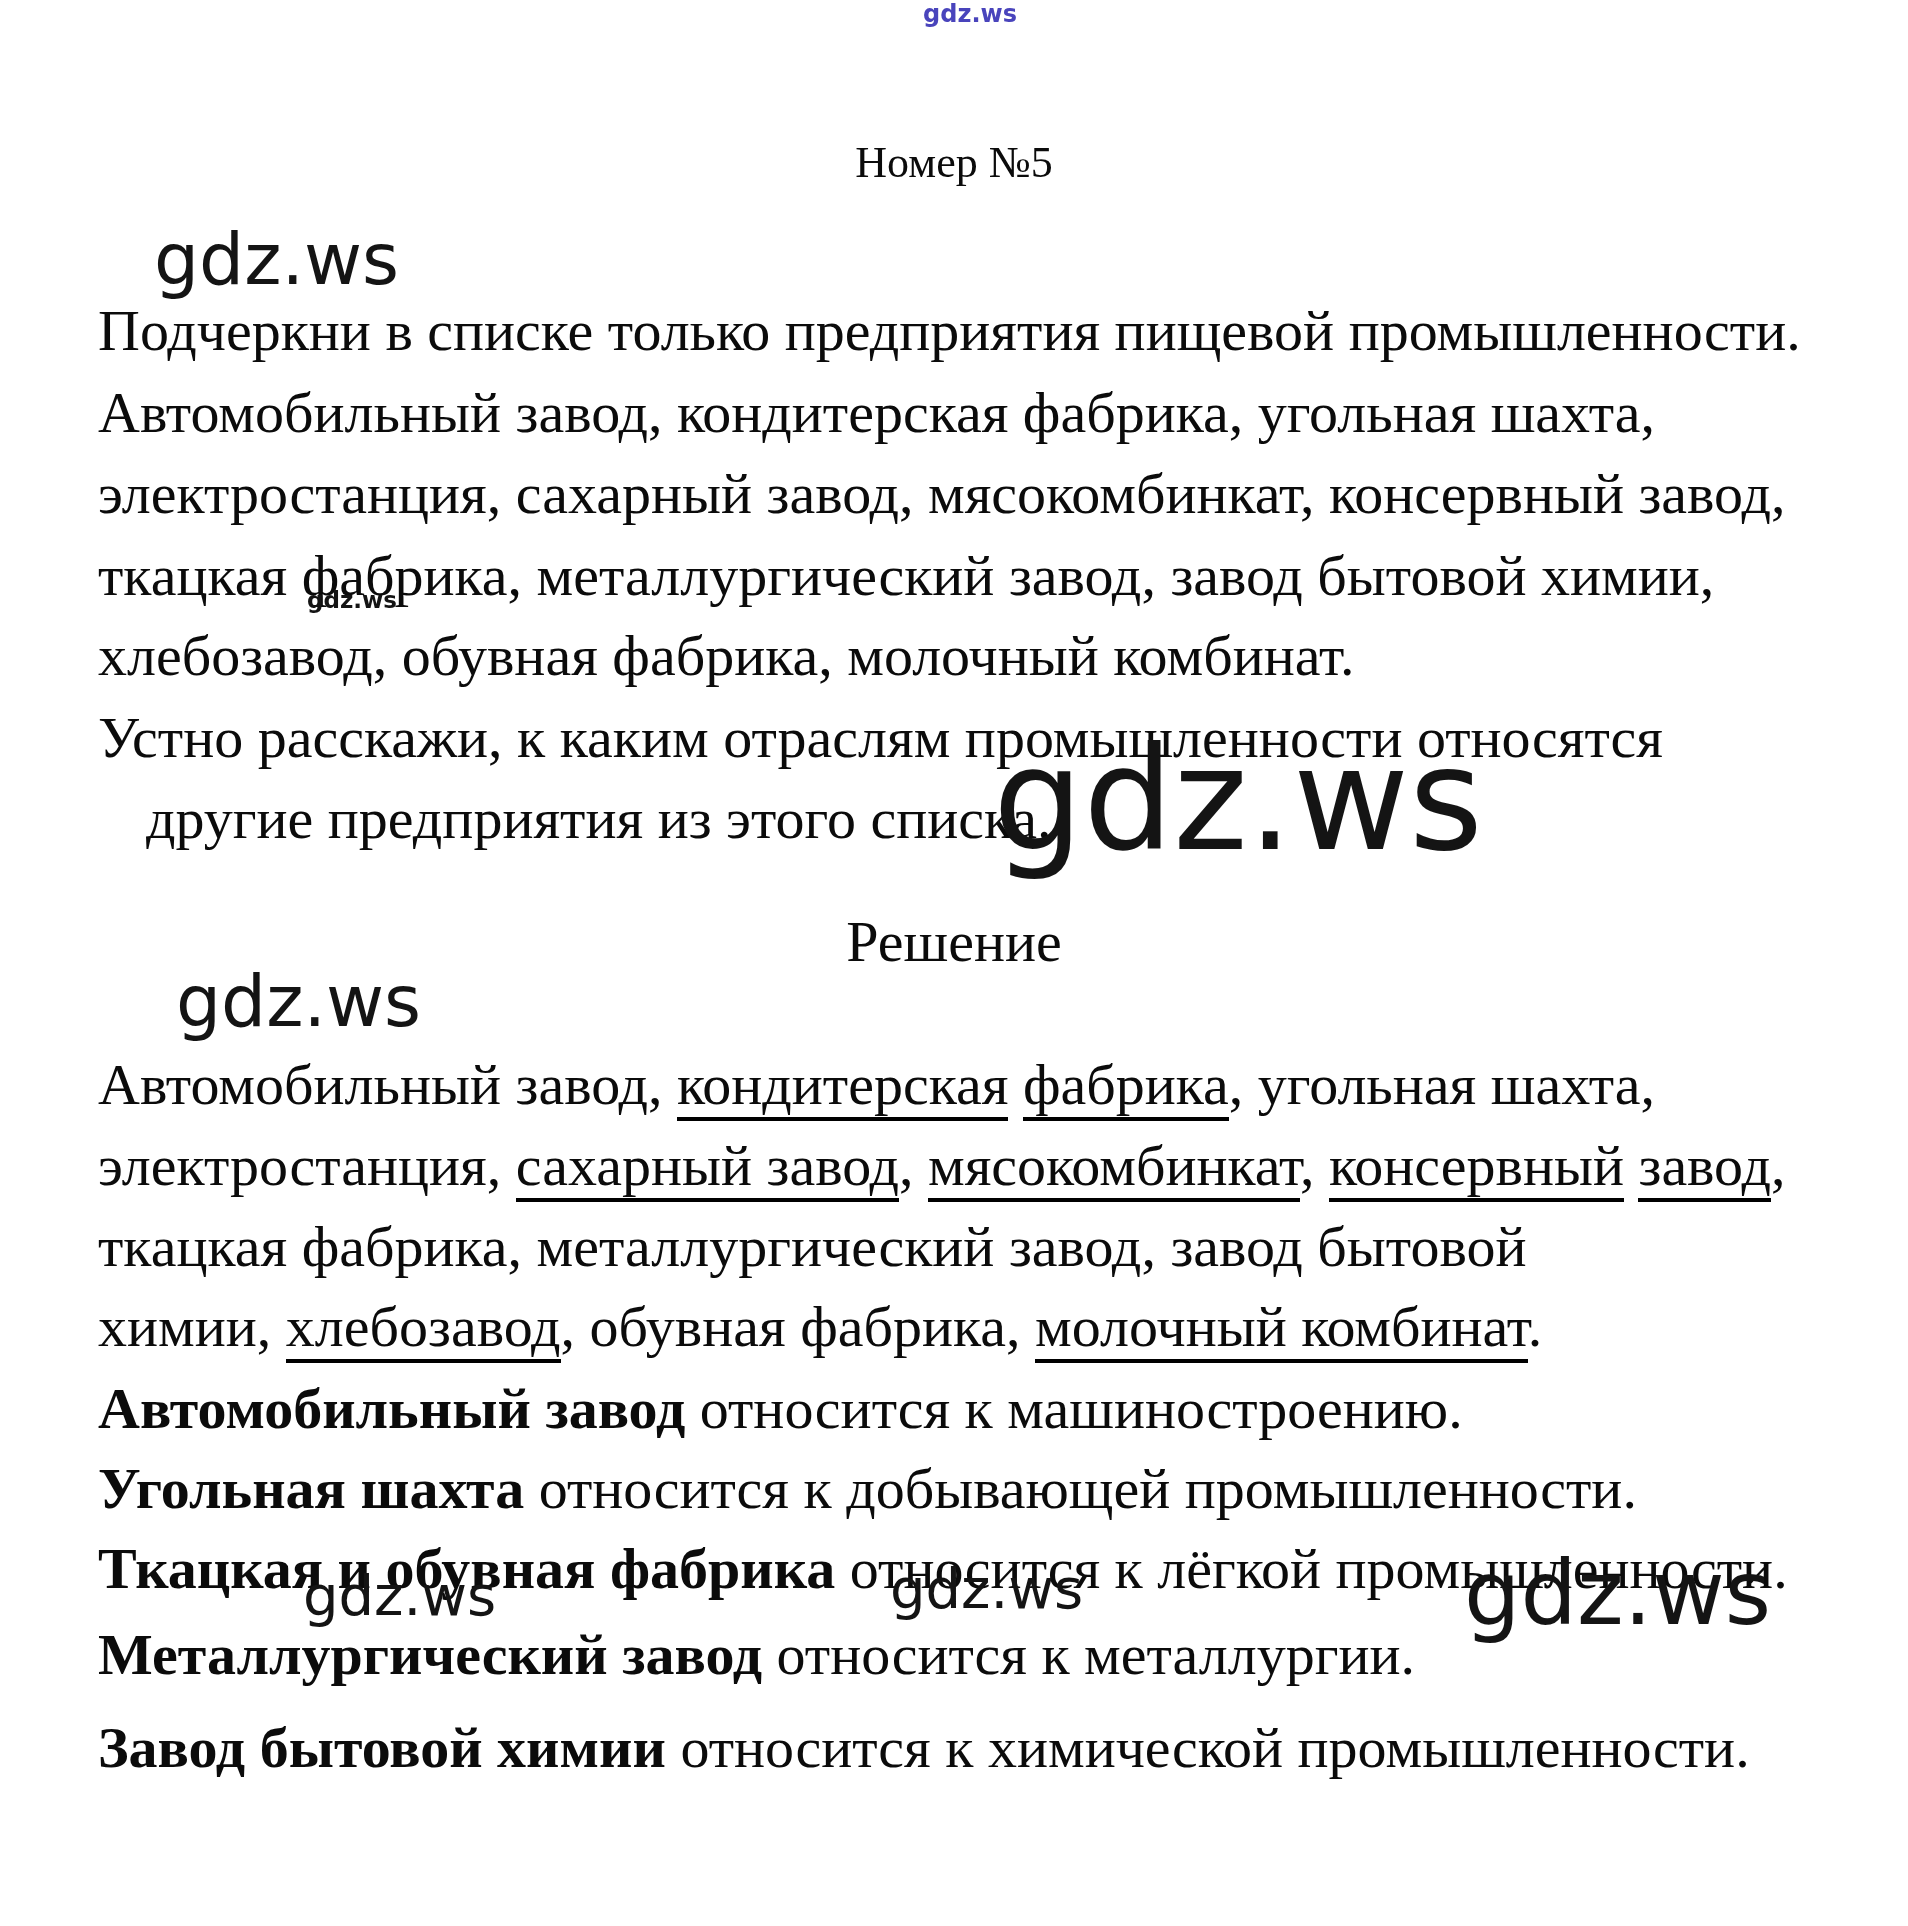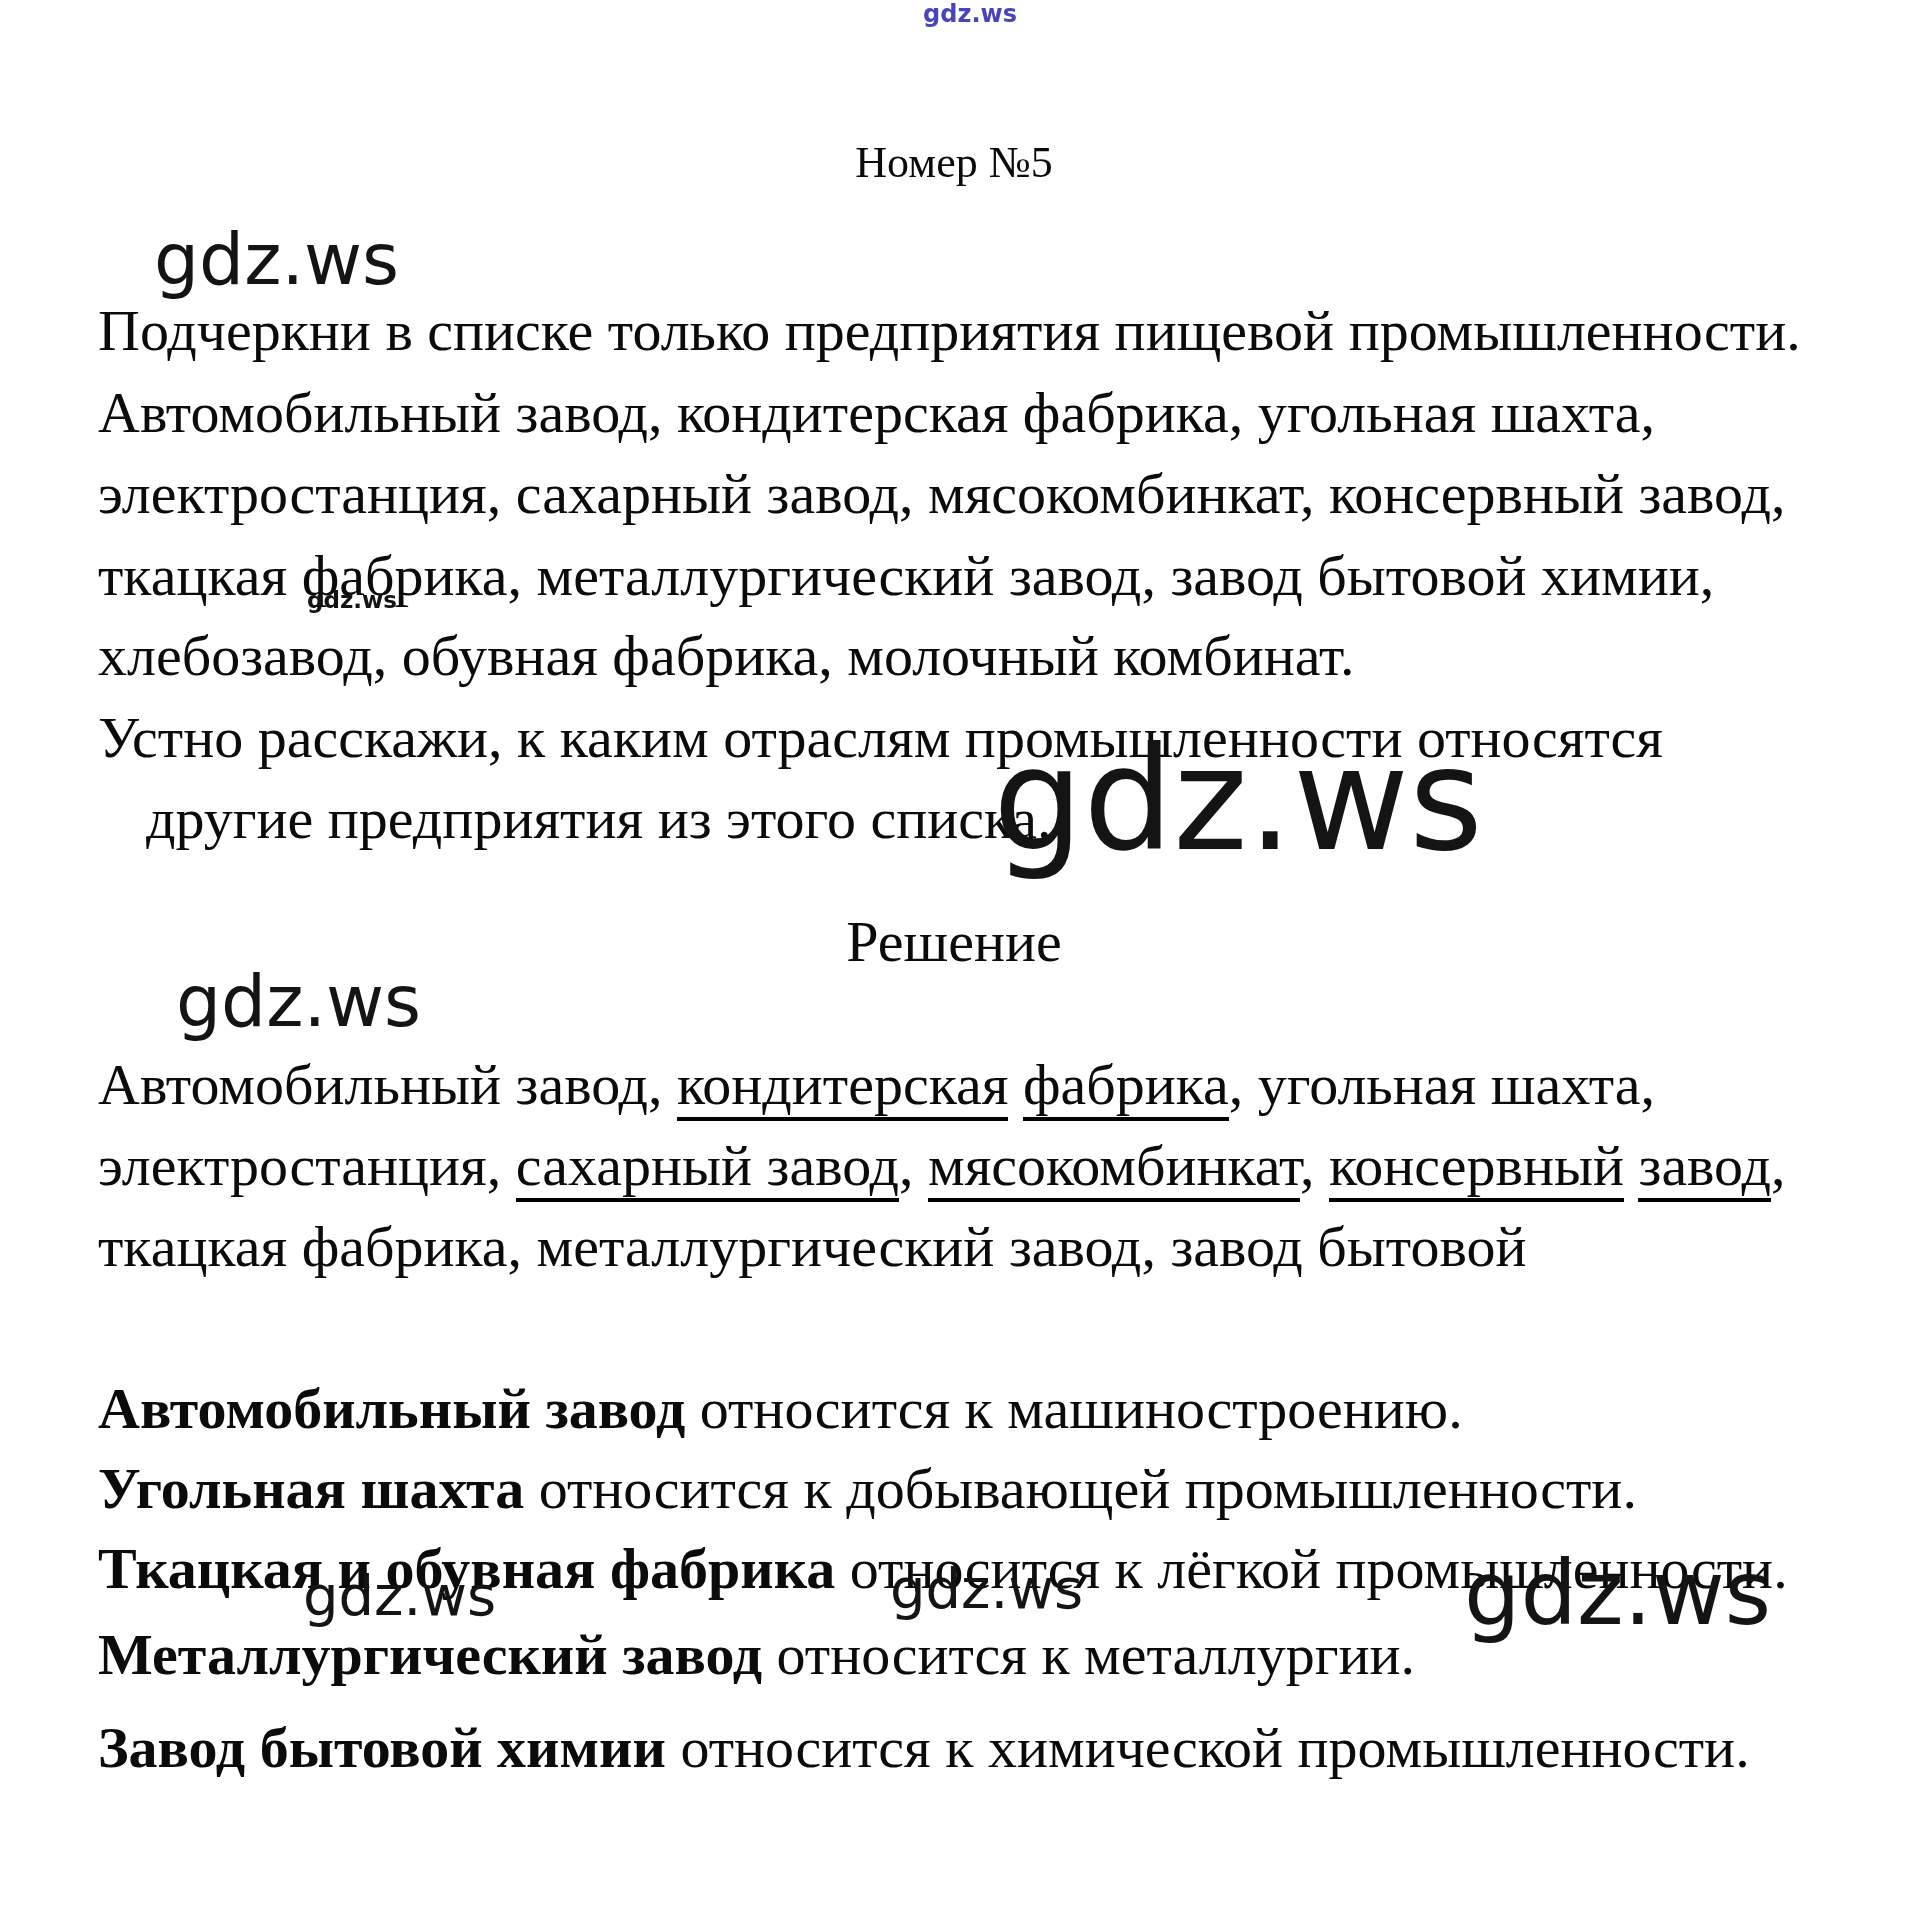--- a/index.html
+++ b/index.html
@@ -71,20 +71,21 @@
   <span class="wm wm-tiny">gdz.ws</span>
   <span class="wm wm-big-mid">gdz.ws</span>
 
   <div class="line centered heading" style="top:909px;">Решение</div>
 
   <span class="wm wm-left2">gdz.ws</span>
 
   <div class="line" style="top:1052px;"><span class="seg normal">Автомобильный завод, </span><span class="seg underline">кондитерская</span><span class="seg normal"> </span><span class="seg underline">фабрика</span><span class="seg normal">, угольная шахта,</span></div>
   <div class="line" style="top:1133px;"><span class="seg normal">электростанция, </span><span class="seg underline">сахарный завод</span><span class="seg normal">, </span><span class="seg underline">мясокомбинкат</span><span class="seg normal">, </span><span class="seg underline">консервный</span><span class="seg normal"> </span><span class="seg underline">завод</span><span class="seg normal">,</span></div>
   <div class="line" style="top:1214px;"><span class="seg normal">ткацкая фабрика, металлургический завод, завод бытовой</span></div>
+  <div class="line" style="top:1294px;"><span class="seg normal">химии, </span><span class="seg underline">хлебозавод</span><span class="seg normal">, обувная фабрика, </span><span class="seg underline">молочный комбинат</span><span class="seg normal">.</span></div>
   <div class="line" style="top:1376px;"><span class="seg bold">Автомобильный завод</span><span class="seg normal"> относится к машиностроению.</span></div>
   <div class="line" style="top:1456px;"><span class="seg bold">Угольная шахта</span><span class="seg normal"> относится к добывающей промышленности.</span></div>
   <div class="line" style="top:1536px;"><span class="seg bold">Ткацкая и обувная фабрика</span><span class="seg normal"> относится к лёгкой промышленности.</span></div>
   <div class="line" style="top:1622px;"><span class="seg bold">Металлургический завод</span><span class="seg normal"> относится к металлургии.</span></div>
   <div class="line" style="top:1715px;"><span class="seg bold">Завод бытовой химии</span><span class="seg normal"> относится к химической промышленности.</span></div>
 
   <span class="wm wm-b1">gdz.ws</span>
   <span class="wm wm-b2">gdz.ws</span>
   <span class="wm wm-b3">gdz.ws</span>
 

